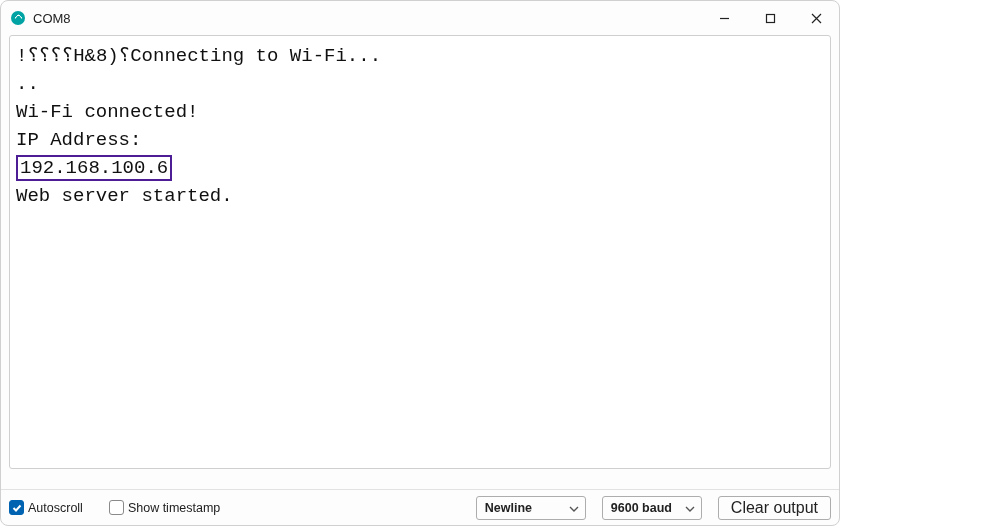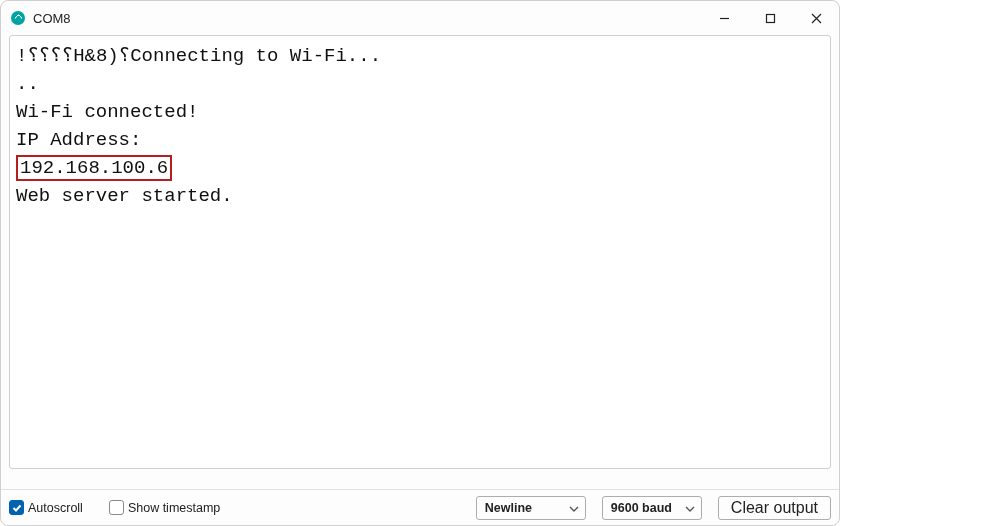--- a/index.html
+++ b/index.html
@@ -97,21 +97,21 @@
     inset: 0;
     padding: 6px 8px 6px 6px;
     font-family: "Courier New", Courier, monospace;
     font-size: 19px;
     line-height: 28px;
     color: #101010;
     white-space: pre;
     overflow-y: scroll;
   }
   .console .hl {
-    border: 2px solid #b91c1c;
+    border: 2px solid #4c1d95;
     padding: 0 2px;
     display: inline-block;
     line-height: 22px;
   }
   
   .console::-webkit-scrollbar { width: 14px; }
   .console::-webkit-scrollbar-thumb { background: #c3c3c3; border-radius: 7px; }
   .console::-webkit-scrollbar-track { background: transparent; }
 
   

